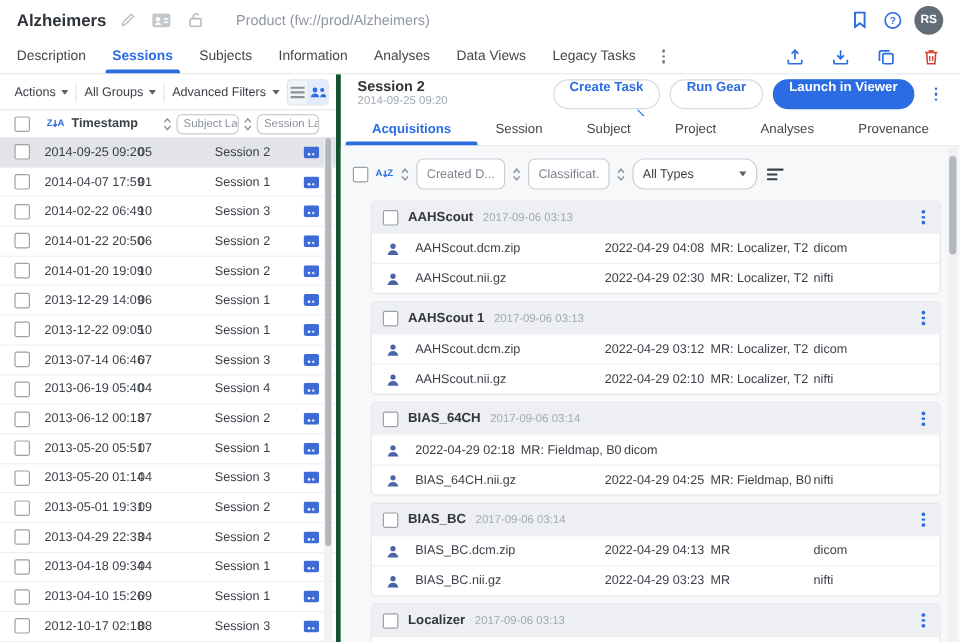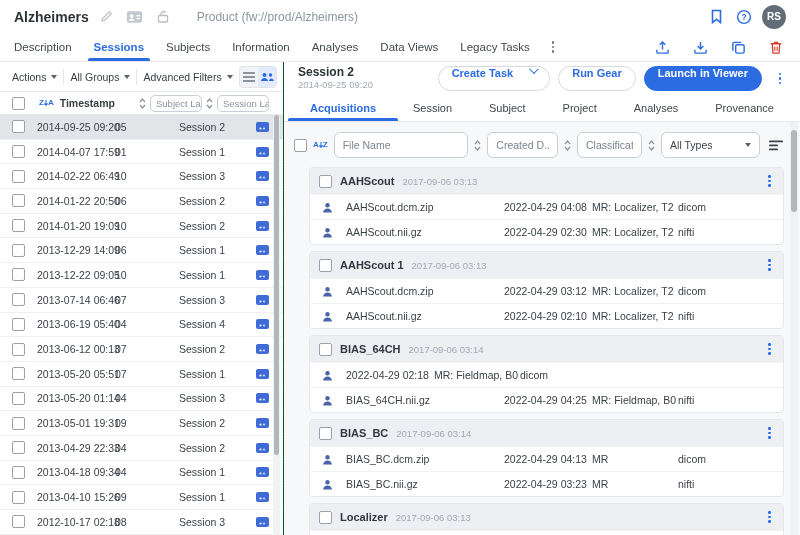--- a/index.html
+++ b/index.html
@@ -18,21 +18,21 @@
   
   .tabbar { height:29px; display:flex; align-items:stretch; padding:0 14px; border-bottom:1px solid #e5e7ea; gap:22px; }
   .ptab { font-size:11.5px; color:#42474e; display:flex; align-items:center; position:relative; cursor:pointer; }
   .ptab.active { color:#2b6ce3; font-weight:bold; }
   .ptab.active::after { content:""; position:absolute; left:-6px; right:-6px; bottom:0; height:3px; background:#2b6ce3; border-radius:2px 2px 0 0; }
   .tab-kebab { display:flex; align-items:center; }
   .tabbar-icons { display:flex; align-items:center; gap:18px; margin-left:auto; }
 
   
   .main { position:absolute; top:62px; left:0; right:0; bottom:0; display:flex; }
-  .left { width:284px; flex:none; border-right:1px solid #14532d; position:relative; background:#fff; }
+  .left { width:284px; flex:none; border-right:4px solid #14532d; position:relative; background:#fff; }
   .right { flex:1; min-width:0; display:flex; flex-direction:column; background:#fff; }
 
   
   .ltoolbar { height:30px; display:flex; align-items:center; padding:0 6px 0 12px; border-bottom:1px solid #e7e9ec; gap:6px; font-size:10.5px; color:#3a3f45; }
   .dd { display:flex; align-items:center; gap:5px; cursor:pointer; white-space:nowrap; }
   .caret { width:0; height:0; border-left:3.5px solid transparent; border-right:3.5px solid transparent; border-top:4.5px solid #5a616a; }
   .vdiv { width:1px; height:16px; background:#e3e6ea; flex:none; }
   .seg { margin-left:auto; display:flex; border:1px solid #e1e4e9; background:#f2f3f6; border-radius:4px; overflow:hidden; }
   .seg > span { width:22px; height:20px; display:flex; align-items:center; justify-content:center; }
   .seg .active { background:#e3eafc; }
@@ -52,21 +52,21 @@
 
   
   .lscroll { position:absolute; top:53px; right:3px; bottom:0; width:7px; background:#f1f2f3; border-radius:4px; }
   .lscroll .thumb { position:absolute; top:0; left:1px; width:5px; height:340px; background:#b3b7bc; border-radius:3px; }
 
   
   .rhead { height:33px; display:flex; align-items:center; padding:0 10px 0 14px; gap:8px; }
   .sess-block { line-height:1.15; }
   .sess-title { font-size:12px; font-weight:bold; color:#2e3338; }
   .sess-time { font-size:9.5px; color:#a3aab3; }
-  .btn { height:25px; border:1px solid #d6dae0; border-radius:13px; background:#fff; color:#2b6ce3; font-size:11px; font-weight:bold; padding:0 13px; display:flex; align-items:flex-start; gap:16px; cursor:pointer; white-space:nowrap; font-family:inherit; }
+  .btn { height:25px; border:1px solid #d6dae0; border-radius:13px; background:#fff; color:#2b6ce3; font-size:11px; font-weight:bold; padding:0 13px; display:flex; align-items:flex-end; gap:16px; cursor:pointer; white-space:nowrap; font-family:inherit;flex-direction:column; }
   .btn.primary { background:#2b6ce3; border-color:#2b6ce3; color:#fff; }
   .btn .bcaret { width:7px; height:7px; border-right:1.6px solid #2b6ce3; border-bottom:1.6px solid #2b6ce3; transform:rotate(45deg) translateY(-2px); }
 
   
   .rtabs { height:27px; display:flex; align-items:stretch; justify-content:space-between; padding:0 26px; border-bottom:1px solid #e7e9ec;gap:36px; }
   .rtab { font-size:11px; color:#42474e; display:flex; align-items:center; position:relative; cursor:pointer; }
   .rtab.active { color:#2b6ce3; font-weight:bold; }
   .rtab.active::after { content:""; position:absolute; left:-22px; right:-22px; bottom:0; height:3px; background:#2b6ce3; border-radius:2px 2px 0 0; }
 
   
@@ -530,21 +530,20 @@
         <span class="rtab">Provenance</span>
       </div>
 
       <div class="rcontent">
 
         <div class="filters">
           <span class="cb"></span>
           <span class="sort-alpha">A<svg width="6" height="8" viewBox="0 0 6 8" style="margin:0 -1px;">
                 <path d="M3 1v5M1.4 4.5L3 6.2 4.6 4.5" fill="none" stroke="#2b6ce3" stroke-width="1.1"></path>
               </svg>Z</span>
-          <input class="f-input" style="width: 142px;" placeholder="File Name">
           <span class="updn">
             <svg width="7" height="5" viewBox="0 0 7 5">
                 <path d="M1 4l2.5-3L6 4" fill="none" stroke="#8b929b" stroke-width="1.2"></path>
               </svg>
             <svg width="7" height="5" viewBox="0 0 7 5">
                 <path d="M1 1l2.5 3L6 1" fill="none" stroke="#8b929b" stroke-width="1.2"></path>
               </svg>
           </span>
           <input class="f-input" style="width: 74px;" placeholder="Created D...">
           <span class="updn">
@@ -557,21 +556,21 @@
           </span>
           <input class="f-input" style="width: 68px;" placeholder="Classificat...">
           <span class="updn">
             <svg width="7" height="5" viewBox="0 0 7 5">
                 <path d="M1 4l2.5-3L6 4" fill="none" stroke="#8b929b" stroke-width="1.2"></path>
               </svg>
             <svg width="7" height="5" viewBox="0 0 7 5">
                 <path d="M1 1l2.5 3L6 1" fill="none" stroke="#8b929b" stroke-width="1.2"></path>
               </svg>
           </span>
-          <span class="f-select" style="width:104px;">
+          <span class="f-select" style="width:104px;border-radius:10px;">
             <span>All Types</span>
               <span class="caret"></span>
           </span>
           <span class="icon-btn">
             <svg width="15" height="11" viewBox="0 0 15 11">
                 <rect y="0.5" width="14" height="1.8" rx="0.9" fill="#3a4047"></rect>
                 <rect y="4.5" width="9" height="1.8" rx="0.9" fill="#3a4047"></rect>
                 <rect y="8.5" width="9" height="1.8" rx="0.9" fill="#3a4047"></rect>
               </svg>
           </span>

